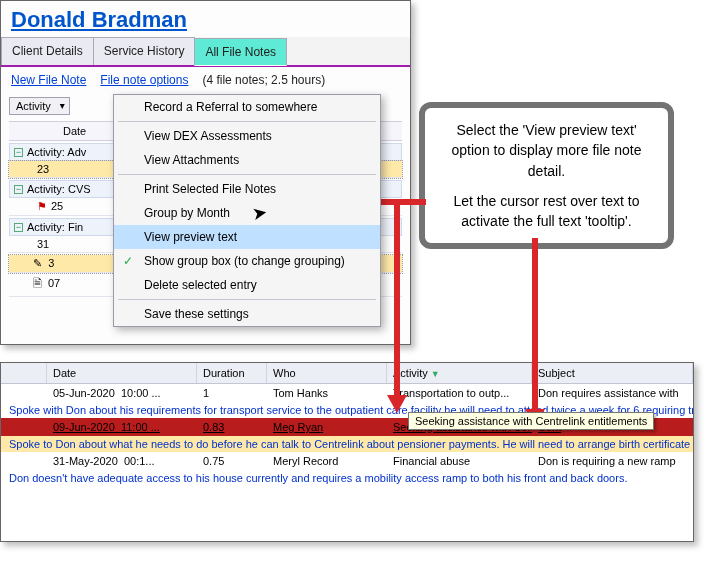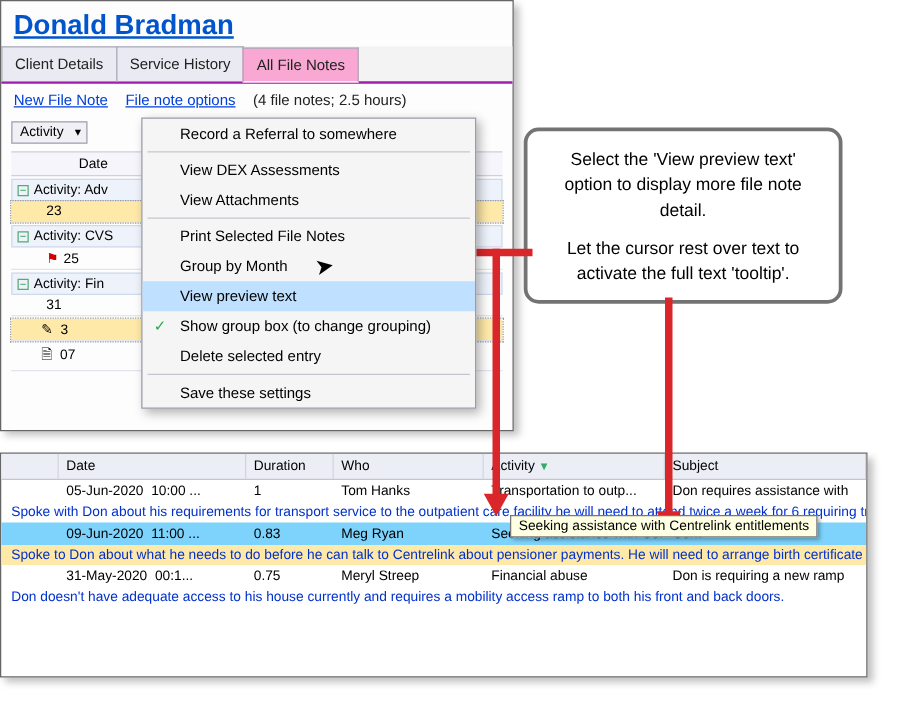--- a/index.html
+++ b/index.html
@@ -2,21 +2,21 @@
 <html><head>
 <meta charset="utf-8">
 <style>
   * { box-sizing: border-box; }
   body { margin: 0; font-family: Arial, sans-serif; font-size: 12px; background: #fff; color: #000; }
   .stage { position: relative; width: 714px; height: 566px; border-radius: 16px; }
   .panel-top { position: absolute; left: 0; top: 0; width: 411px; height: 345px; border: 1px solid #666; background: #fdfdfd; box-shadow: 4px 4px 6px rgba(0,0,0,.25); }
   .client-name { font-size: 22px; font-weight: bold; color: #0055cc; text-decoration: underline; padding: 6px 10px 4px; }
   .tabs { display: flex; border-bottom: 2px solid #a21caf; background: #f3f3f3; }
   .tab { padding: 6px 10px; border: 1px solid #a9a9b8; border-bottom: none; margin-right: -1px; background: #eaeaf2; color: #222; cursor: pointer; white-space: nowrap; }
-  .tab.active { background: #f9a8d4; border-bottom: 1px solid #fff; position: relative; top: 1px; text-align: right; }
+  .tab.active { background: #5eead4; border-bottom: 1px solid #fff; position: relative; top: 1px; text-align: right; }
   .toolbar { display: flex; gap: 14px; padding: 6px 10px 4px; align-items: center; }
   .link { color: #0040d8; text-decoration: underline; cursor: pointer; }
   .count { color: #222; }
   .gridhdr { margin: 6px 8px 0; }
   .dropdown { border: 1px solid #a0a0b0; background: #f0f0f5; padding: 2px 18px 2px 6px; position: relative; display: inline-block; font-size: 11px; }
   .dropdown::after { content: "▾"; position: absolute; right: 4px; top: 2px; font-size: 10px; }
   .colhdr { margin: 6px 8px 0; display: flex; gap: 40px; border-top: 1px solid #cfcfe0; border-bottom: 1px solid #cfcfe0; background: #f5f5fb; padding: 3px 4px; font-size: 11px; }
   .grouprow { margin: 2px 8px 0; background: #eef3fb; border: 1px solid #cfd9ec; padding: 2px 4px; display: flex; align-items: center; gap: 4px; font-size: 11px; }
   .minus { width: 9px; height: 9px; border: 1px solid #5a7; display: inline-flex; align-items: center; justify-content: center; font-size: 9px; line-height: 1; color: #294; }
   .datarow { margin: 0 8px; border-bottom: 1px solid #e4e4ee; padding: 2px 2px 2px 28px; font-size: 11px; }
@@ -26,34 +26,34 @@
   .botrow { font-size: 11px; padding: 2px 24px; border-bottom: 1px solid #e4e4ee; }
   .botrow .num { display:inline-block; width:14px; }
   .botrow.selected { background: #ffe9a8; outline: 1px dotted #999; }
 
   .ctxmenu { position: absolute; left: 113px; top: 94px; width: 268px; background: #f5f5f5; border: 1px solid #9a9aa8; box-shadow: 3px 3px 8px rgba(0,0,0,.3); z-index: 20; }
   .mitem { padding: 5px 12px 5px 30px; position: relative; font-size: 12px; cursor: pointer; }
   .mitem.hl { background: #bfe0ff; }
   .msep { border-top: 1px solid #c6c6d0; margin: 2px 4px; }
   .mcheck::before { content: "✓"; position: absolute; left: 9px; top: 5px; font-size: 12px; color: #2a4; }
 
-  .callout { position: absolute; left: 419px; top: 102px; width: 255px; border: 3px solid #737373; border-radius: 12px; background: #fff; padding: 12px 14px; text-align: center; font-size: 14px; line-height: 1.45; z-index: 5; }
+  .callout { position: absolute; left: 419px; top: 102px; width: 255px; border: 6px solid #737373; border-radius: 12px; background: #fff; padding: 12px 14px; text-align: center; font-size: 14px; line-height: 1.45; z-index: 5; }
 
   .arrow-red { position: absolute; background: #d9262b; z-index: 10; }
   .arrowhead-left { position: absolute; width: 0; height: 0; border-top: 10px solid transparent; border-bottom: 10px solid transparent; border-right: 18px solid #d9262b; z-index: 11; }
   .arrowhead-down { position: absolute; width: 0; height: 0; border-left: 10px solid transparent; border-right: 10px solid transparent; border-top: 18px solid #d9262b; z-index: 11; }
   .cursor { position: absolute; left: 252px; top: 202px; z-index: 25; font-size: 18px; transform: rotate(-10deg); }
 
   .panel-bot { position: absolute; left: 0; top: 362px; width: 694px; height: 180px; border: 1px solid #666; background: #fff; box-shadow: 4px 4px 6px rgba(0,0,0,.25); overflow: hidden; }
   .bhdr { display: grid; grid-template-columns: 46px 150px 70px 120px 145px 1fr; background: #eceef6; border-bottom: 1px solid #c4c4d4; font-size: 11px; }
   .bhdr > div { padding: 4px 6px; border-right: 1px solid #d3d3e0; position: relative; }
   .sorticon { font-size: 9px; color: #3a6; margin-left: 3px; }
   .bline { display: grid; grid-template-columns: 46px 150px 70px 120px 145px 1fr; font-size: 11px; }
   .bline > div { padding: 3px 6px; white-space: nowrap; overflow: hidden; }
-  .bline.alt { background: #7dd3fc; }
+  .bline.alt { background: #b91c1c; text-decoration: underline; }
   .prev { color: #0030cc; font-size: 11px; padding: 2px 8px; white-space: nowrap; overflow: hidden; }
   .tooltip { position: absolute; left: 408px; top: 412px; background: #ffffe3; border: 1px solid #777; padding: 2px 6px; font-size: 11px; z-index: 30; box-shadow: 2px 2px 3px rgba(0,0,0,.3); }
 </style>
 </head>
 <body>
 <div class="stage">
 
 <div class="panel-top">
   <div class="client-name">Donald Bradman</div>
   <div class="tabs">
@@ -150,21 +150,21 @@
     <div>Meg Ryan</div>
     <div>Seeking assistance with Centrelink entitlements</div>
     <div>Cent</div>
   </div>
   <div class="prev" style="background:#ffe9a8">Spoke to Don about what he needs to do before he can talk to Centrelink about pensioner payments. He will need to arrange birth certificate from last employer.</div>
 
   <div class="bline">
     <div></div>
     <div><span>31-May-2020</span>&nbsp;&nbsp;<span>00:1...</span></div>
     <div>0.75</div>
-    <div>Meryl Streep</div>
+    <div>Meryl Record</div>
     <div>Financial abuse</div>
     <div>Don is requiring a new ramp</div>
   </div>
   <div class="prev">Don doesn't have adequate access to his house currently and requires a mobility access ramp to both his front and back doors.</div>
 </div>
 
 <div class="tooltip">Seeking assistance with Centrelink entitlements</div>
 
 </div>
 

